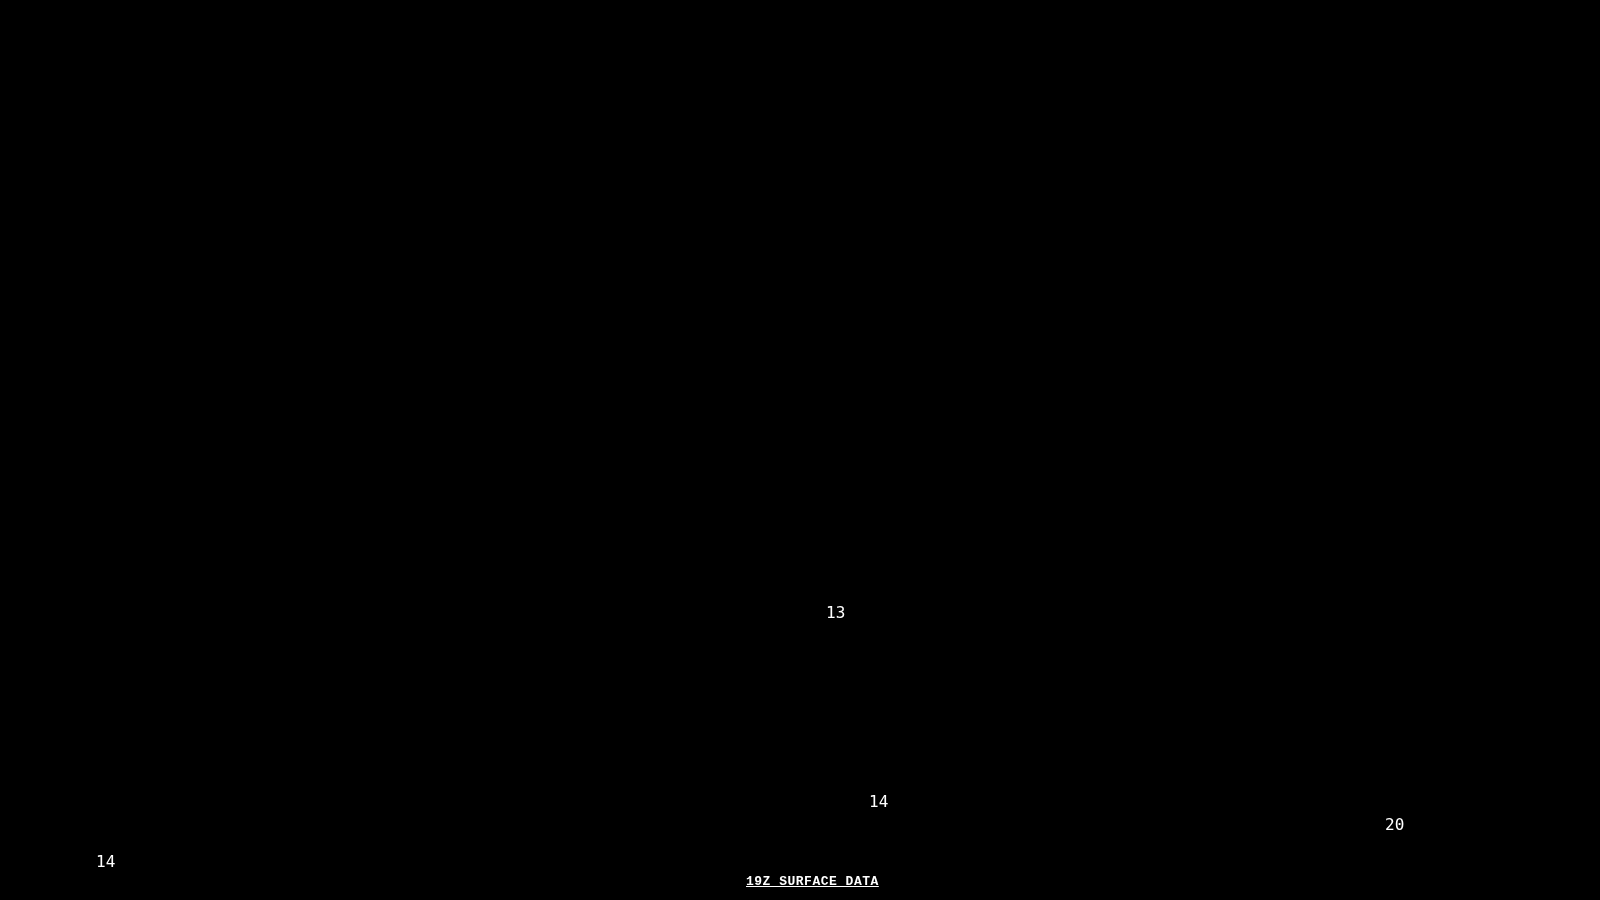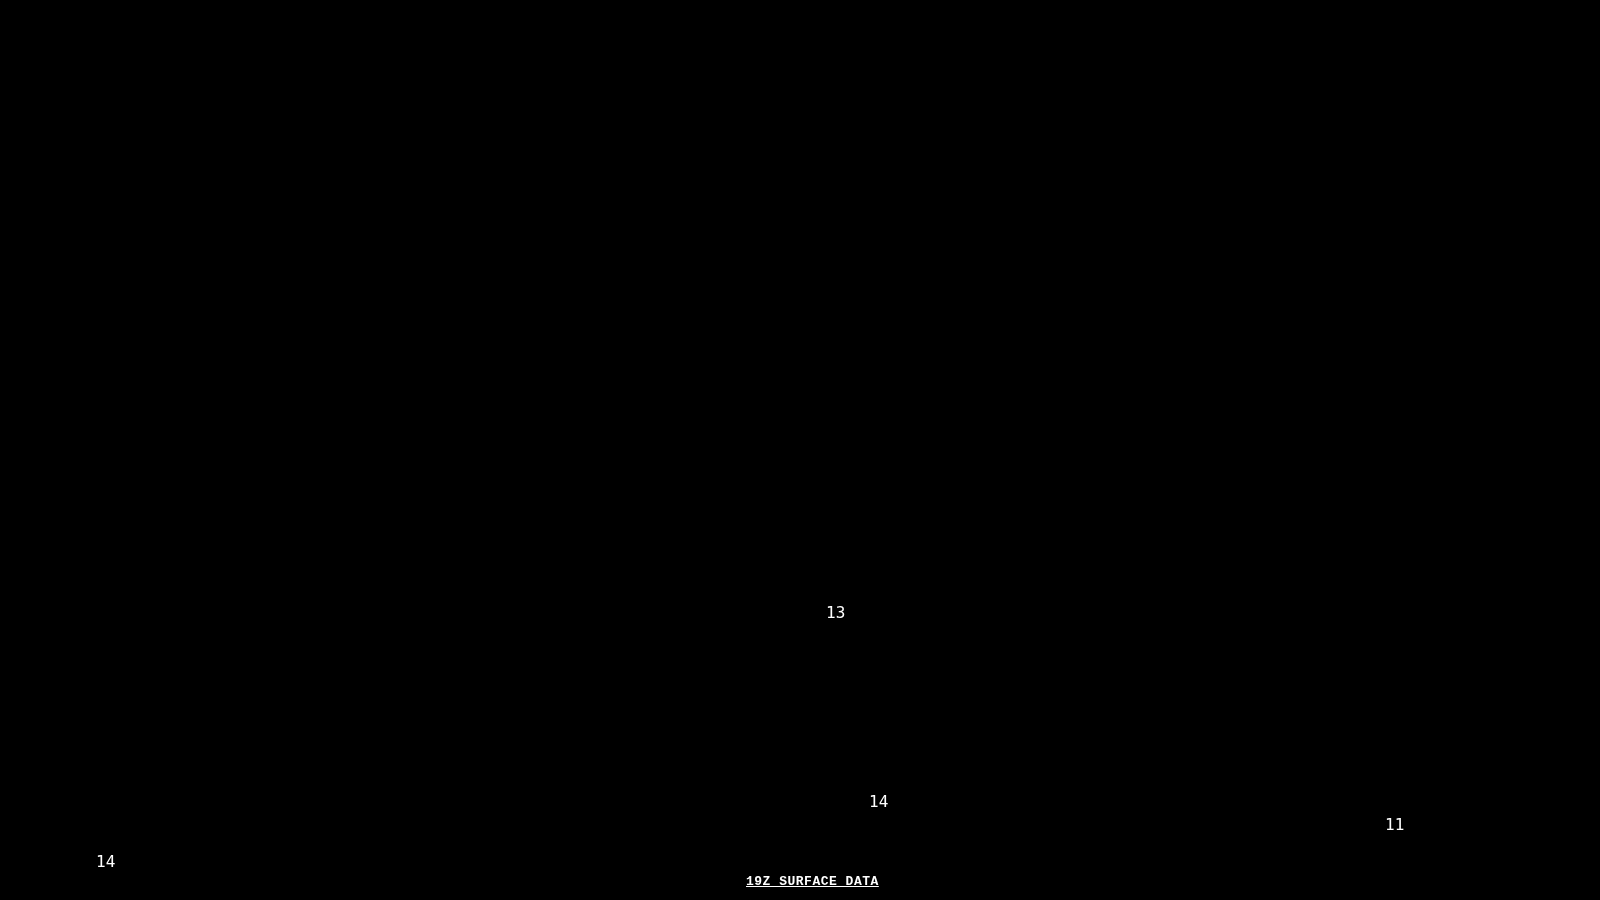--- a/index.html
+++ b/index.html
@@ -38,17 +38,17 @@
     white-space: pre;
   }
 </style>
 </head>
 <body>
 
 <div class="map-canvas" style="background: rgb(0, 0, 0);">
   <div id="station-layer">
       <div class="station-value" style="left: 826px; top: 606px; color: rgb(255, 255, 255);">13</div>
       <div class="station-value" style="left: 869px; top: 795px; color: rgb(255, 255, 255);">14</div>
-      <div class="station-value" style="left: 1385px; top: 818px; color: rgb(255, 255, 255);">11</div>
+      <div class="station-value" style="left: 1385px; top: 818px; color: rgb(255, 255, 255);">20</div>
       <div class="station-value" style="left: 96px; top: 855px; color: rgb(255, 255, 255);">14</div>
     </div>
   <div class="footer-label" id="footer-label" style="left: 746px; top: 875px; color: rgb(255, 255, 255); text-decoration: underline;">19Z SURFACE DATA</div>
 </div>
 
 </body></html>

